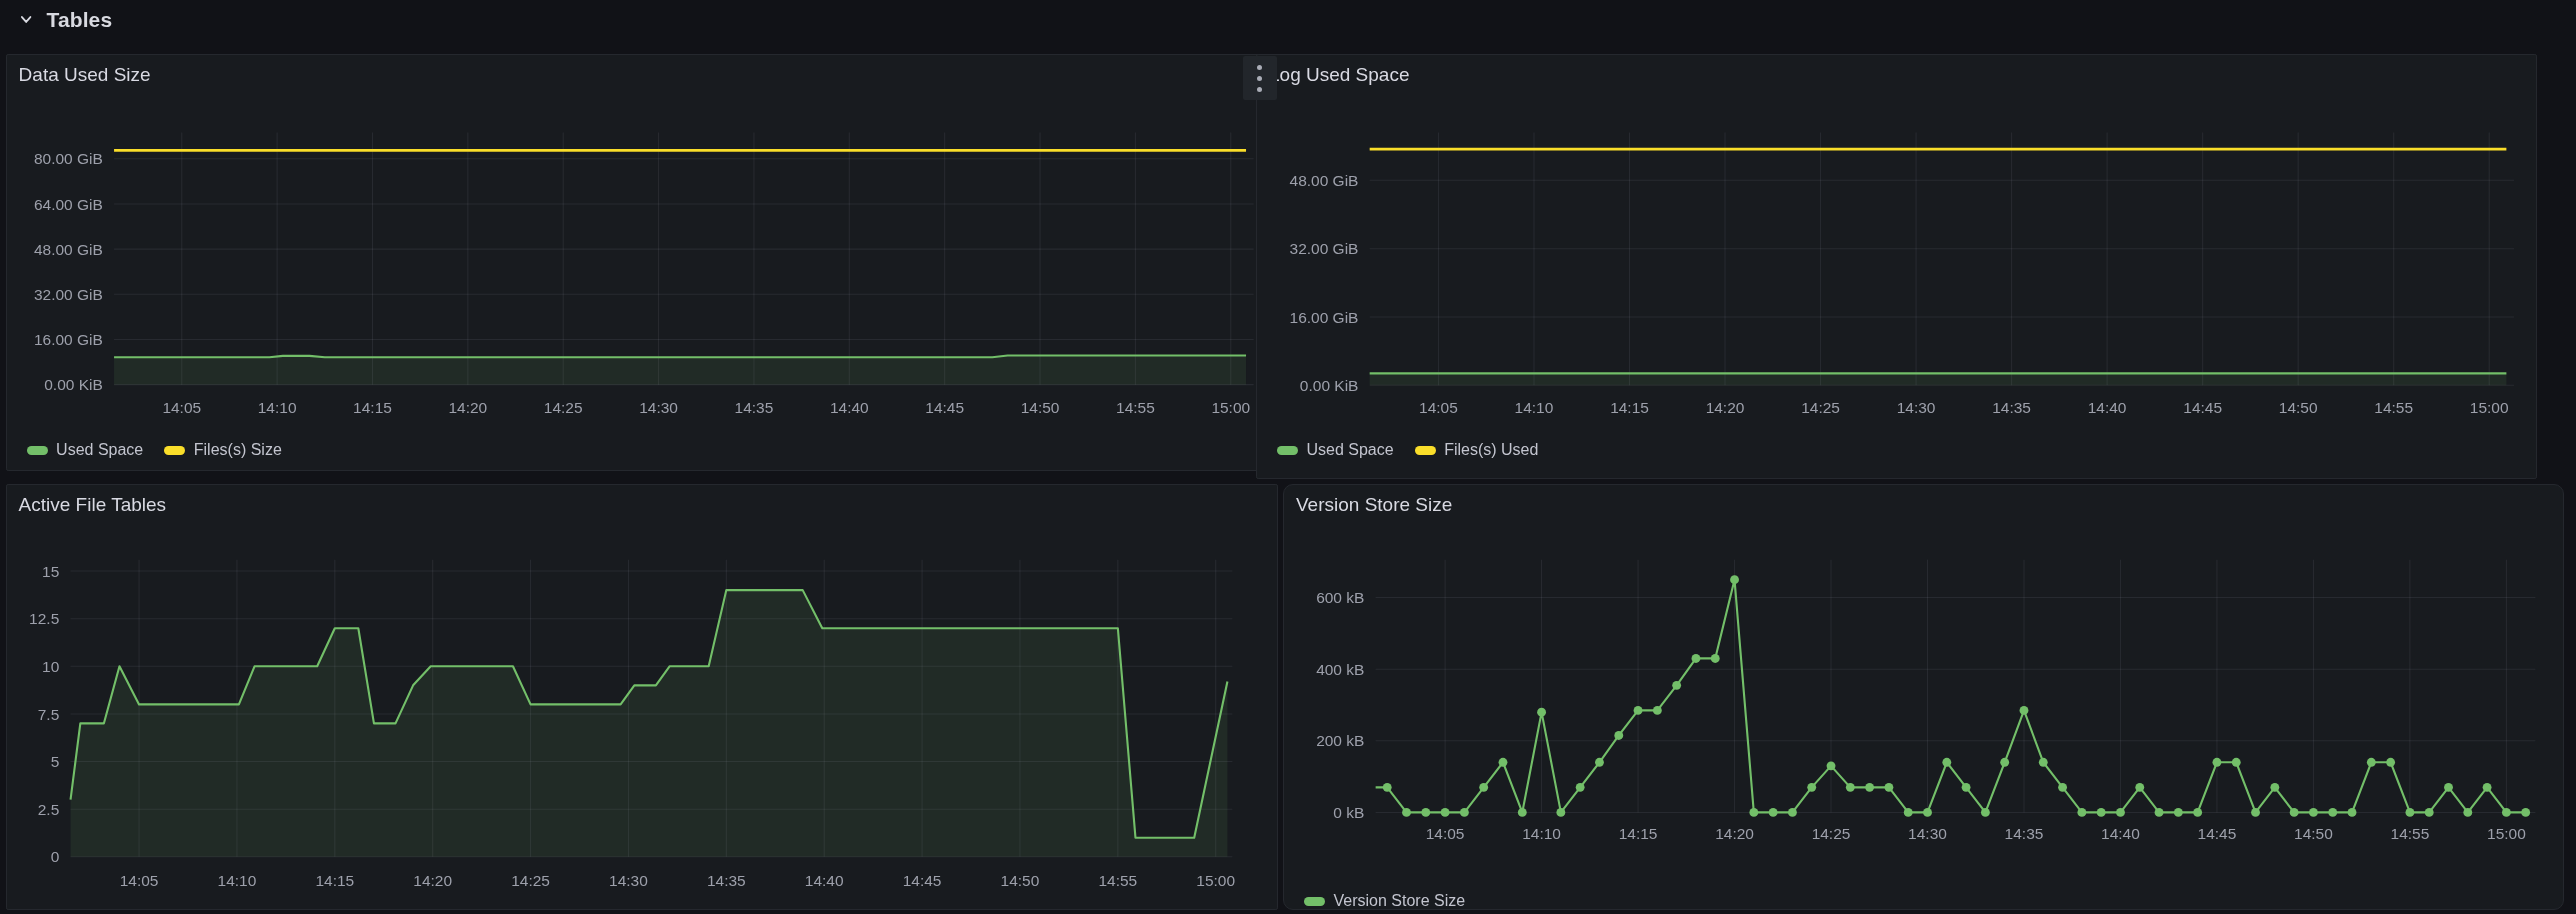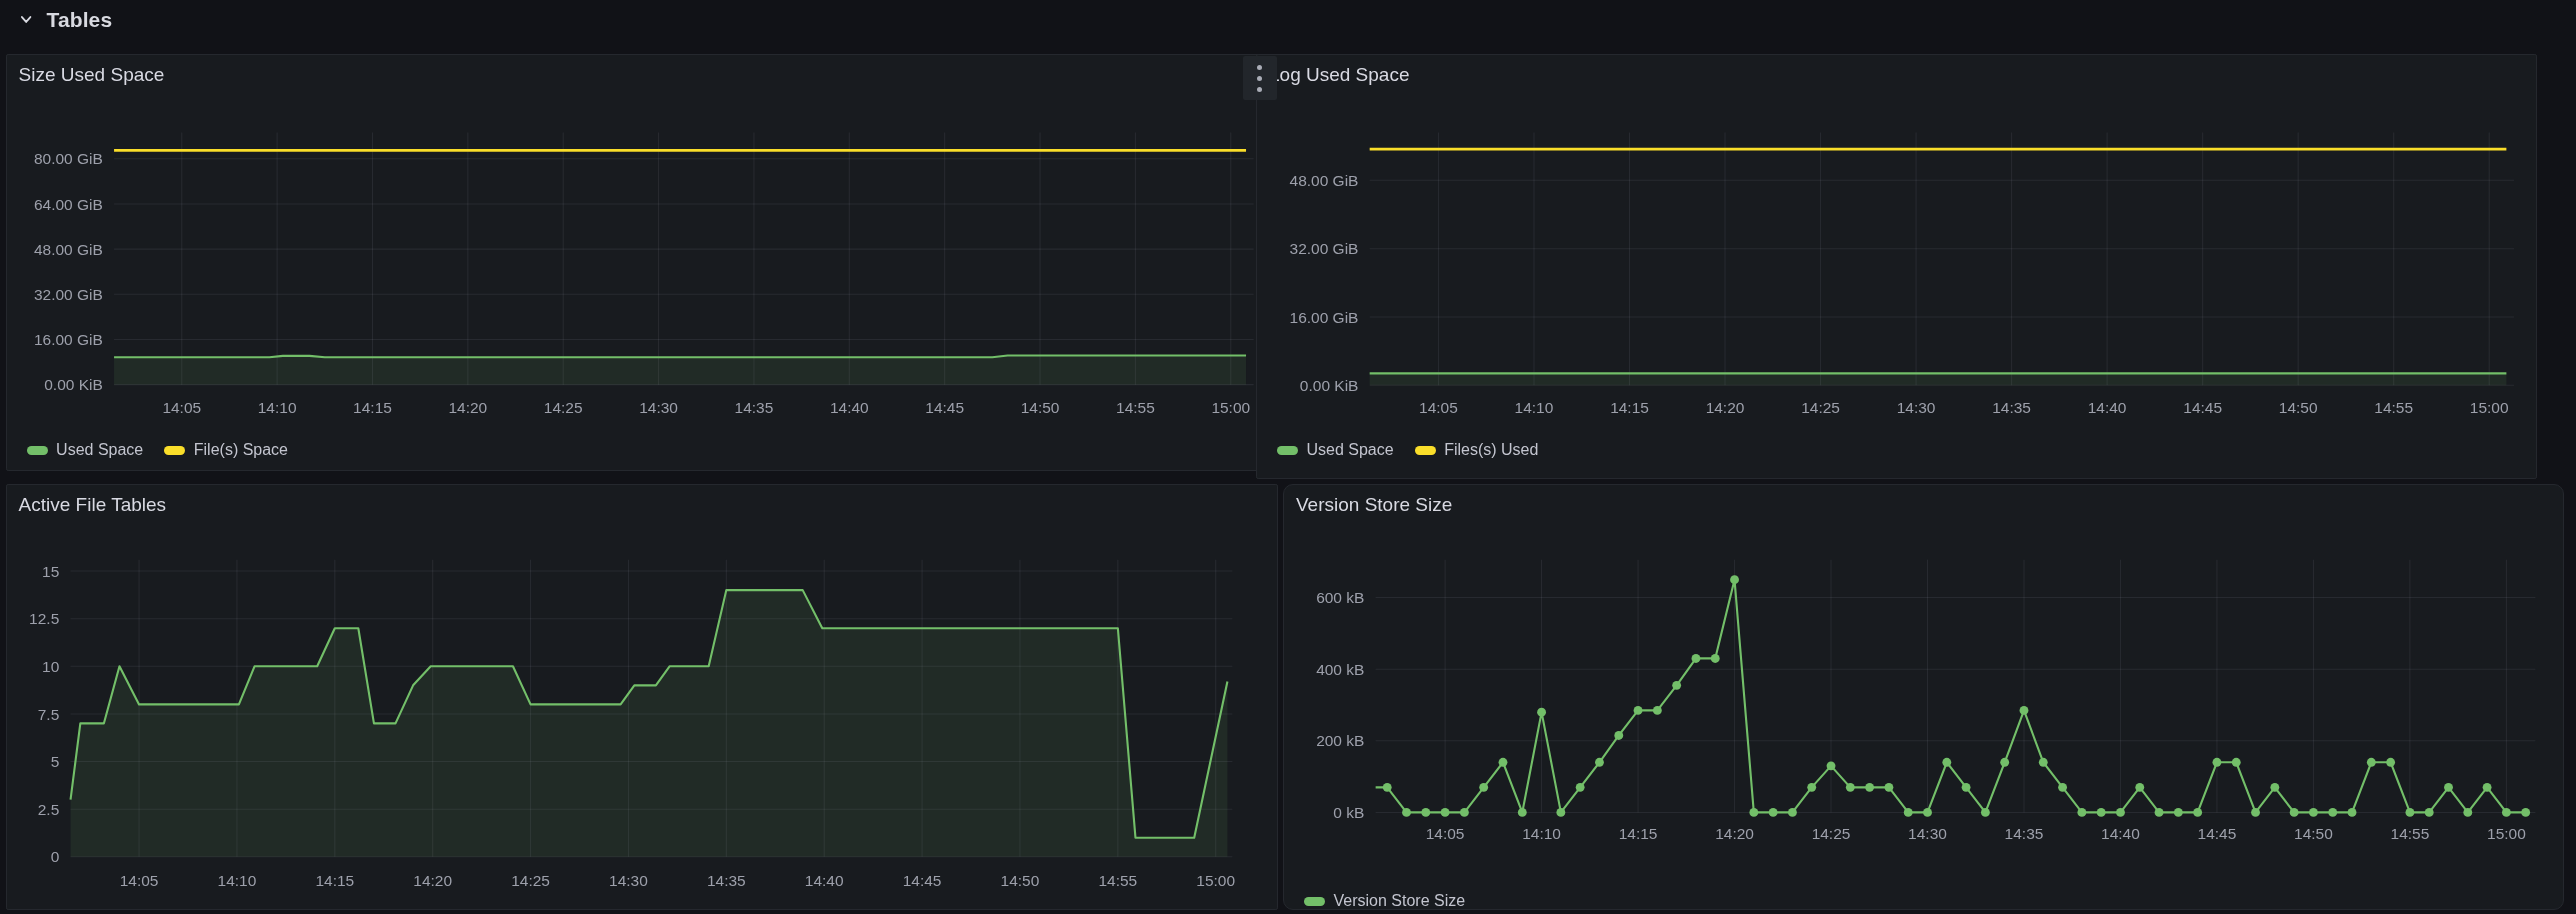--- a/index.html
+++ b/index.html
@@ -55,21 +55,21 @@
 <div class="section-header">
   <span class="chev">
     <svg width="18.3" height="18.3" viewBox="0 0 26 26">
         <polyline points="7,10 13,17 19,10" fill="none" stroke="#d8d9e0" stroke-width="2.6" stroke-linecap="round" stroke-linejoin="round"></polyline>
       </svg>
   </span>
   <span class="section-title">Tables</span>
 </div>
 
 <div class="panel" id="panel-0">
-  <div class="panel-title">Size Used Space</div>
+  <div class="panel-title">Data Used Size</div>
   <div class="panel-menu">
     <span class="dot"></span>
       <span class="dot"></span>
       <span class="dot"></span>
   </div>
   <svg class="chart" width="1272" height="417" viewBox="0 0 1806 592">
       <line x1="152" y1="468" x2="1770" y2="468" stroke="rgba(204,204,220,0.09)" stroke-width="1.5"></line>
       <text x="136" y="476" text-anchor="end">0.00 KiB</text>
       <line x1="152" y1="403.8566629339306" x2="1770" y2="403.8566629339306" stroke="rgba(204,204,220,0.09)" stroke-width="1.5"></line>
       <text x="136" y="411.8566629339306" text-anchor="end">16.00 GiB</text>
@@ -109,21 +109,21 @@
       <path d="M152.0 429.1 L372.7 429.1 L391.7 427.1 L429.6 427.1 L451.2 429.1 L1399.0 429.1 L1420.7 426.7 L1759.2 426.7" fill="none" stroke="#73BF69" stroke-width="3" stroke-linejoin="round" stroke-linecap="butt"></path>
       <path d="M152.0 135.3 L1759.2 135.3" fill="none" stroke="#FADE2A" stroke-width="4" stroke-linejoin="round" stroke-linecap="butt"></path>
     </svg>
   <div class="legend">
     <div class="legend-item">
       <span class="legend-pill" style="background: rgb(115, 191, 105);"></span>
       <span class="legend-label">Used Space</span>
     </div>
     <div class="legend-item">
       <span class="legend-pill" style="background: rgb(250, 222, 42);"></span>
-      <span class="legend-label">File(s) Space</span>
+      <span class="legend-label">Files(s) Size</span>
     </div>
   </div>
 </div>
 
 <div class="panel" id="panel-1">
   <div class="panel-title">Log Used Space</div>
   <svg class="chart" width="1281" height="417" viewBox="0 0 1819 592">
       <line x1="160" y1="469" x2="1785" y2="469" stroke="rgba(204,204,220,0.09)" stroke-width="1.5"></line>
       <text x="144" y="477" text-anchor="end">0.00 KiB</text>
       <line x1="160" y1="371.97297297297297" x2="1785" y2="371.97297297297297" stroke="rgba(204,204,220,0.09)" stroke-width="1.5"></line>

